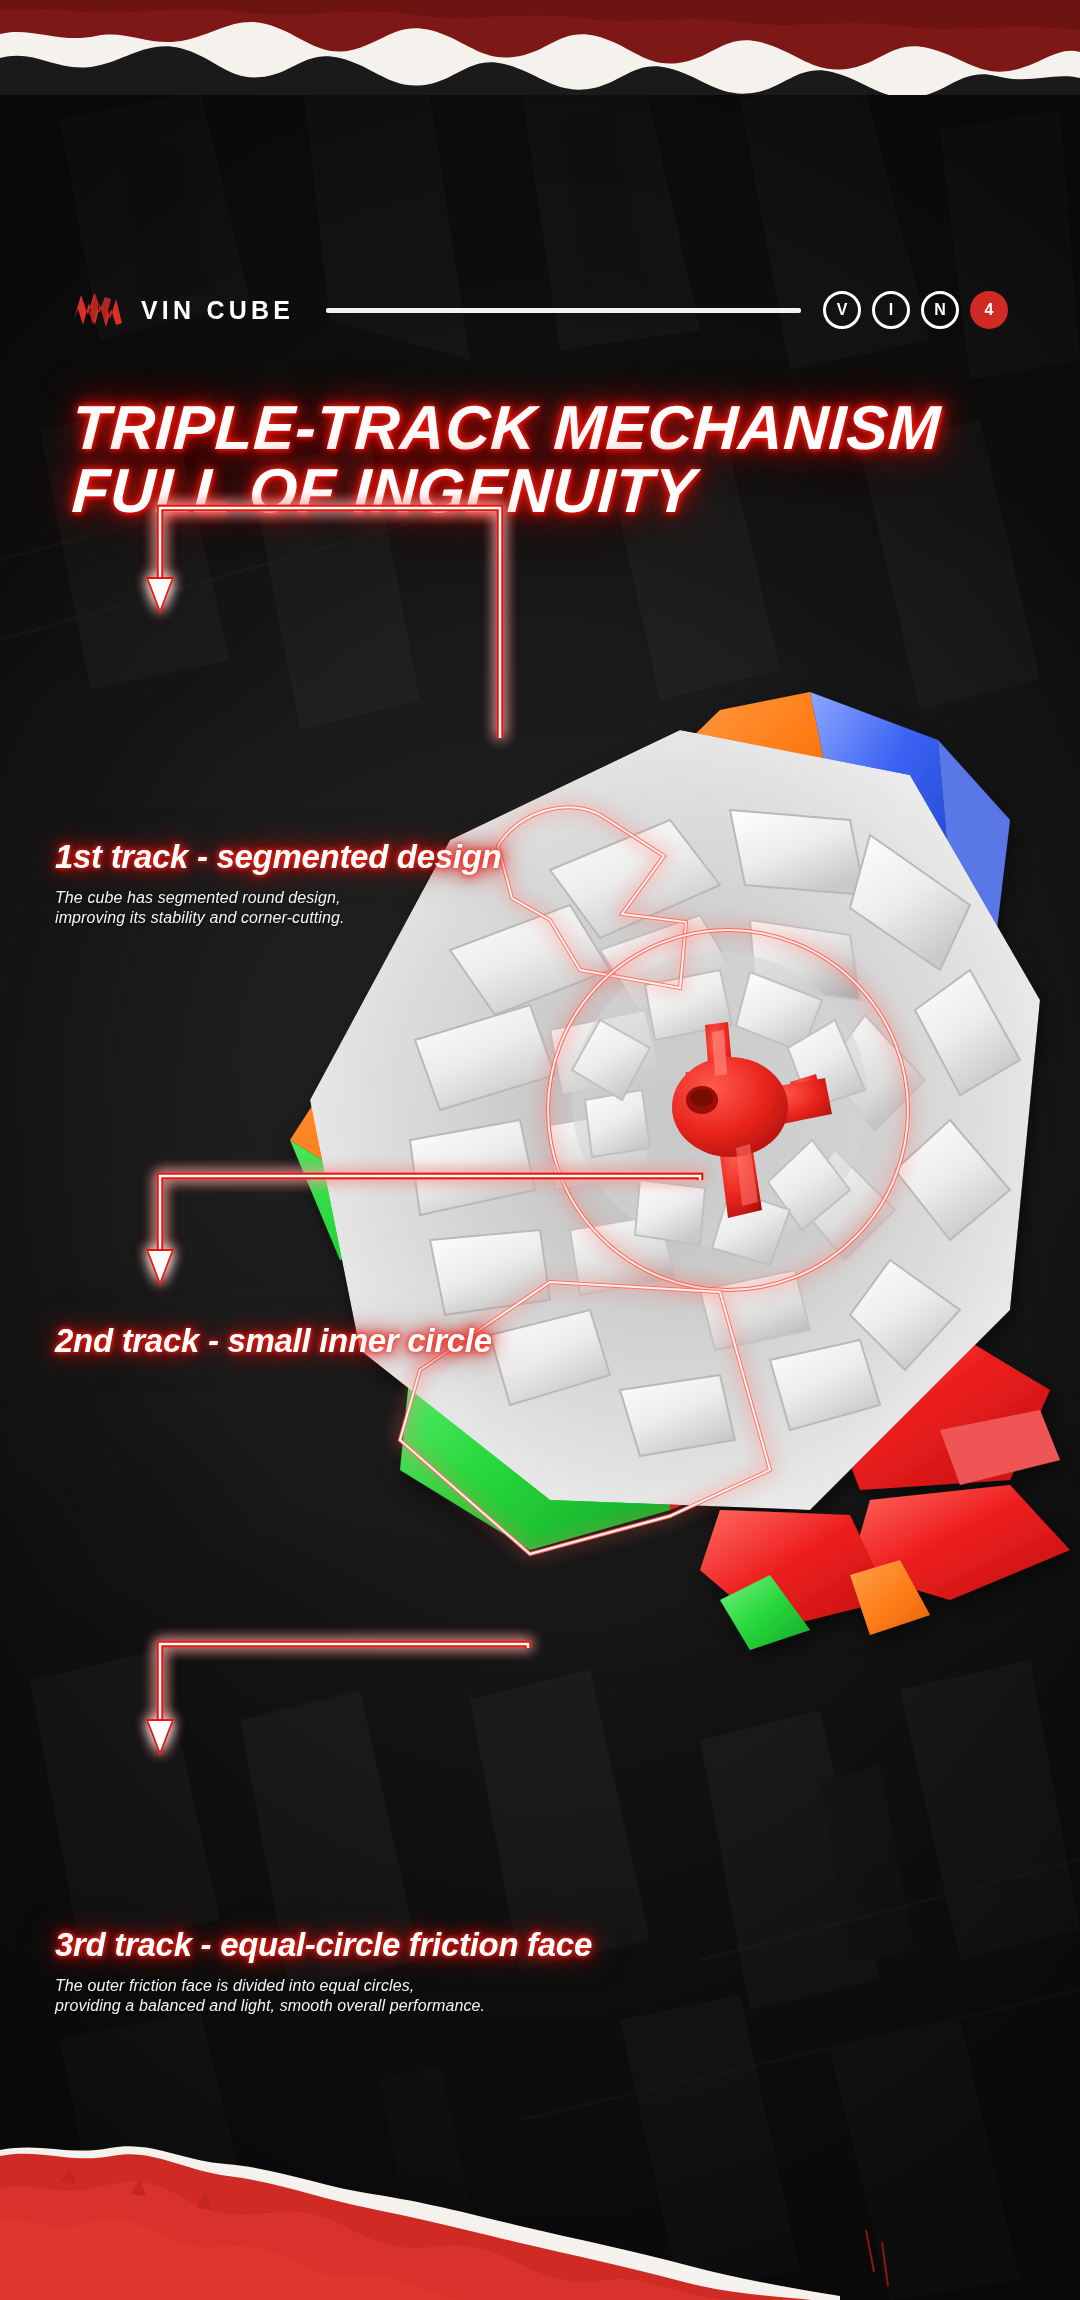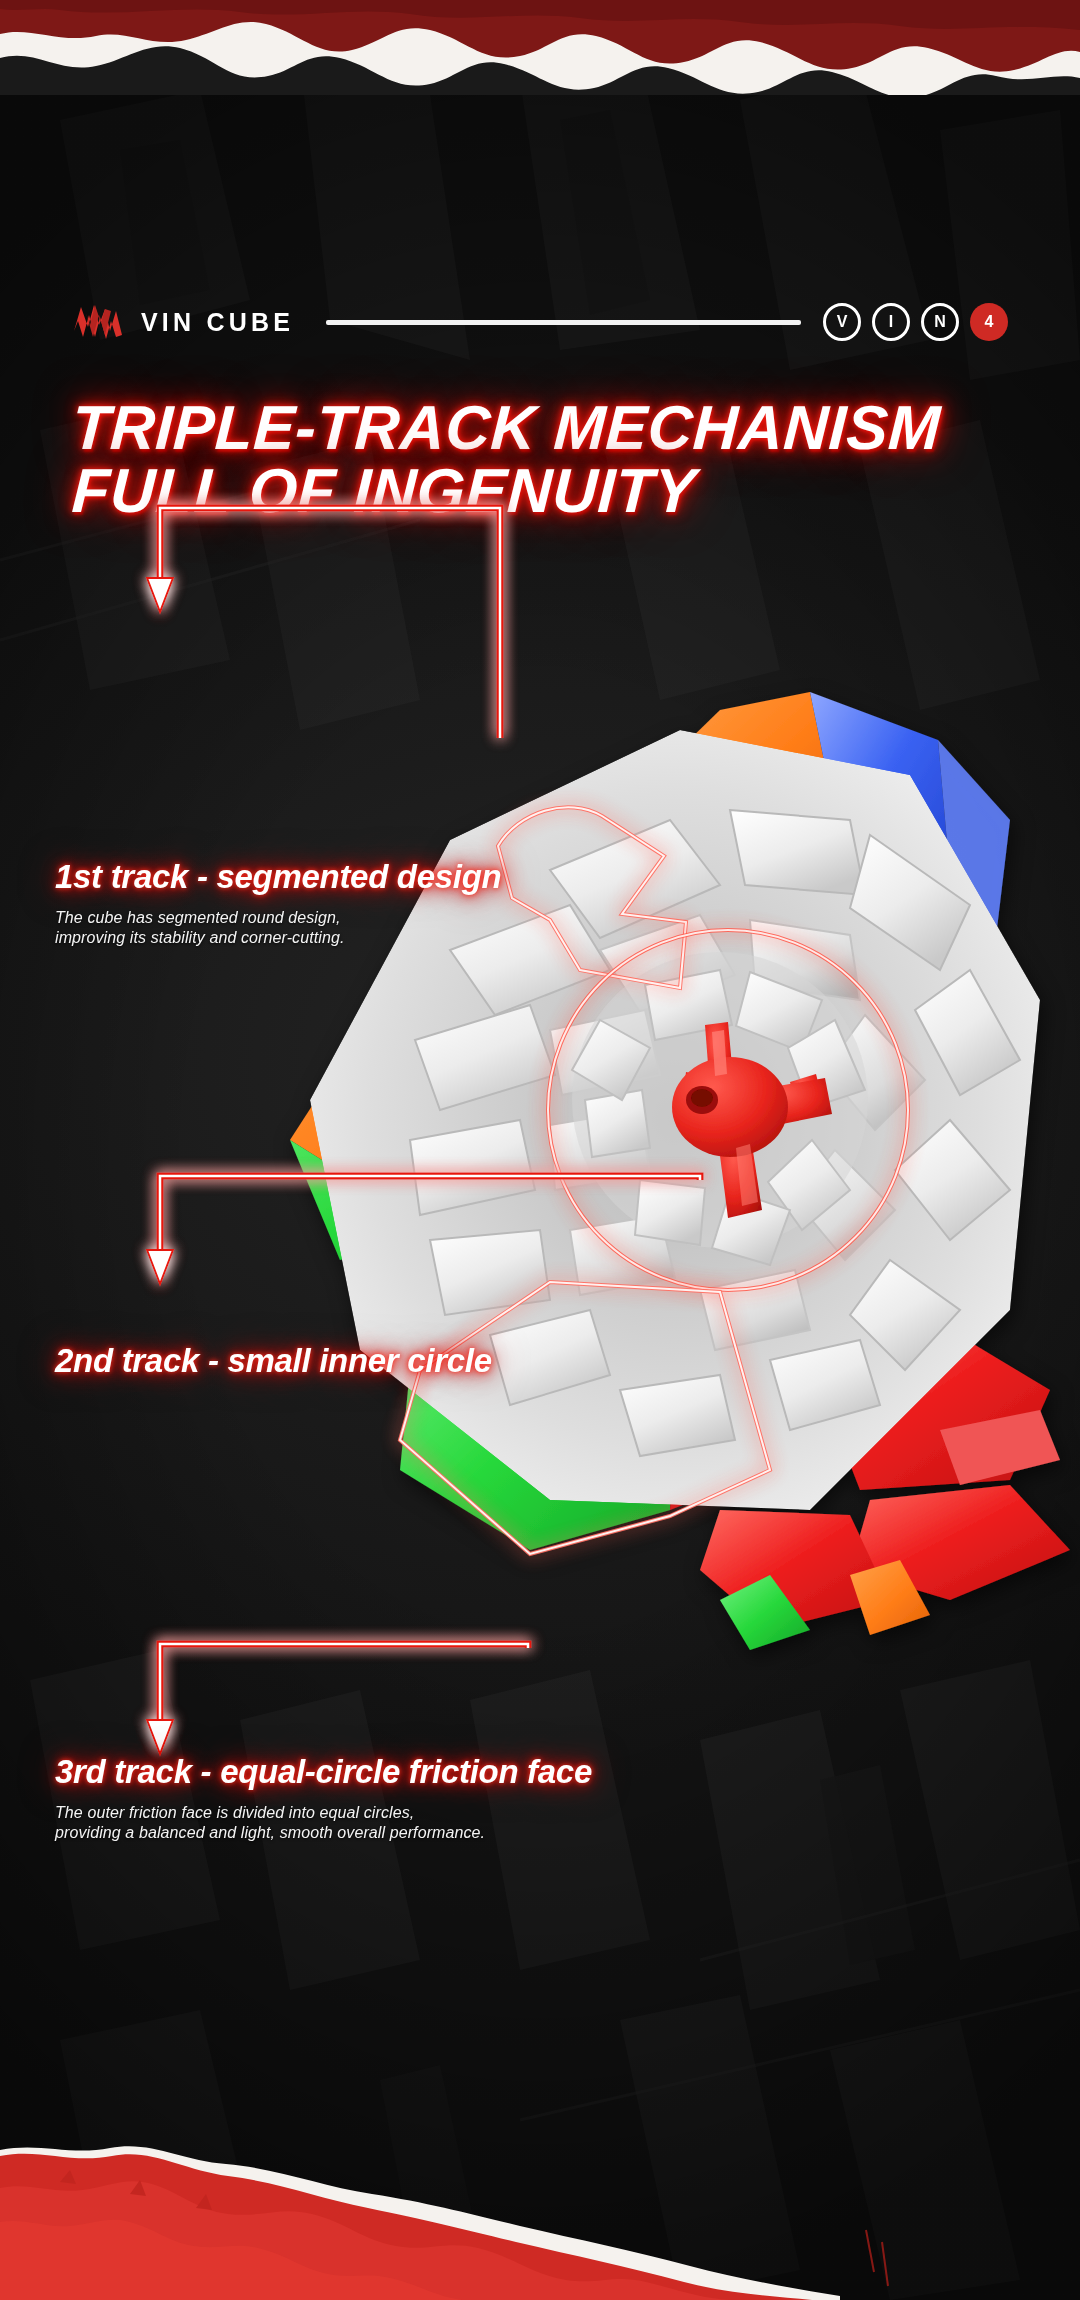--- a/index.html
+++ b/index.html
@@ -23,21 +23,21 @@
     position:absolute; inset:0;
     background:radial-gradient(ellipse 860px 1150px at 50% 50%, rgba(0,0,0,0) 40%, rgba(0,0,0,.55) 100%);
   }
 
   
   #torn-top { position:absolute; top:0; left:0; width:1080px; height:95px; }
   #torn-bottom { position:absolute; bottom:0; left:0; width:1080px; height:210px; }
 
   
   #header {
-    position:absolute; top:292px; left:72px; width:936px; height:60px;
+    position:absolute; top:280px; left:72px; width:936px; height:60px;
     display:flex; align-items:center;
   }
   #logo-mark { width:52px; height:42px; flex:0 0 auto; }
   #brand-name {
     color:#fff; font-size:25px; font-weight:bold; letter-spacing:4.2px;
     margin-left:17px; white-space:nowrap;
   }
   #header-rule {
     flex:1 1 auto; height:5px; background:#f2f2f2; margin:0 22px 0 32px;
     border-radius:2px;
@@ -71,30 +71,29 @@
   }
 
   
   .callout { position:absolute; }
   .callout-title {
     font-size:33px; font-weight:bold; color:#ffffff; font-style:italic;
     letter-spacing:-.3px; white-space:nowrap;
     text-shadow:
       0 0 5px #ff2a1d, 0 0 12px #e6150a, 0 0 24px #b80904,
       0 0 38px rgba(180,10,5,.7);
-    margin-top: 20px;
   }
   .callout-body {
     margin-top:12px; color:#f4f4f4; font-size:16px; font-style:italic;
     line-height:1.28; white-space:pre-line; letter-spacing:.1px;
     text-shadow:0 1px 3px rgba(0,0,0,.9);
   }
   #callout-1 { left:55px; top:838px; }
   #callout-2 { left:55px; top:1322px;text-align:center; }
-  #callout-3 { left:55px; top:1733px; }
+  #callout-3 { left:55px; top:1926px; }
 
   
   #connectors { position:absolute; inset:0; pointer-events:none; }
 </style>
 </head>
 <body>
 
 <div id="bg-base"></div>
 
 <svg id="bg-grunge" viewBox="0 0 1080 2300" preserveAspectRatio="none">

